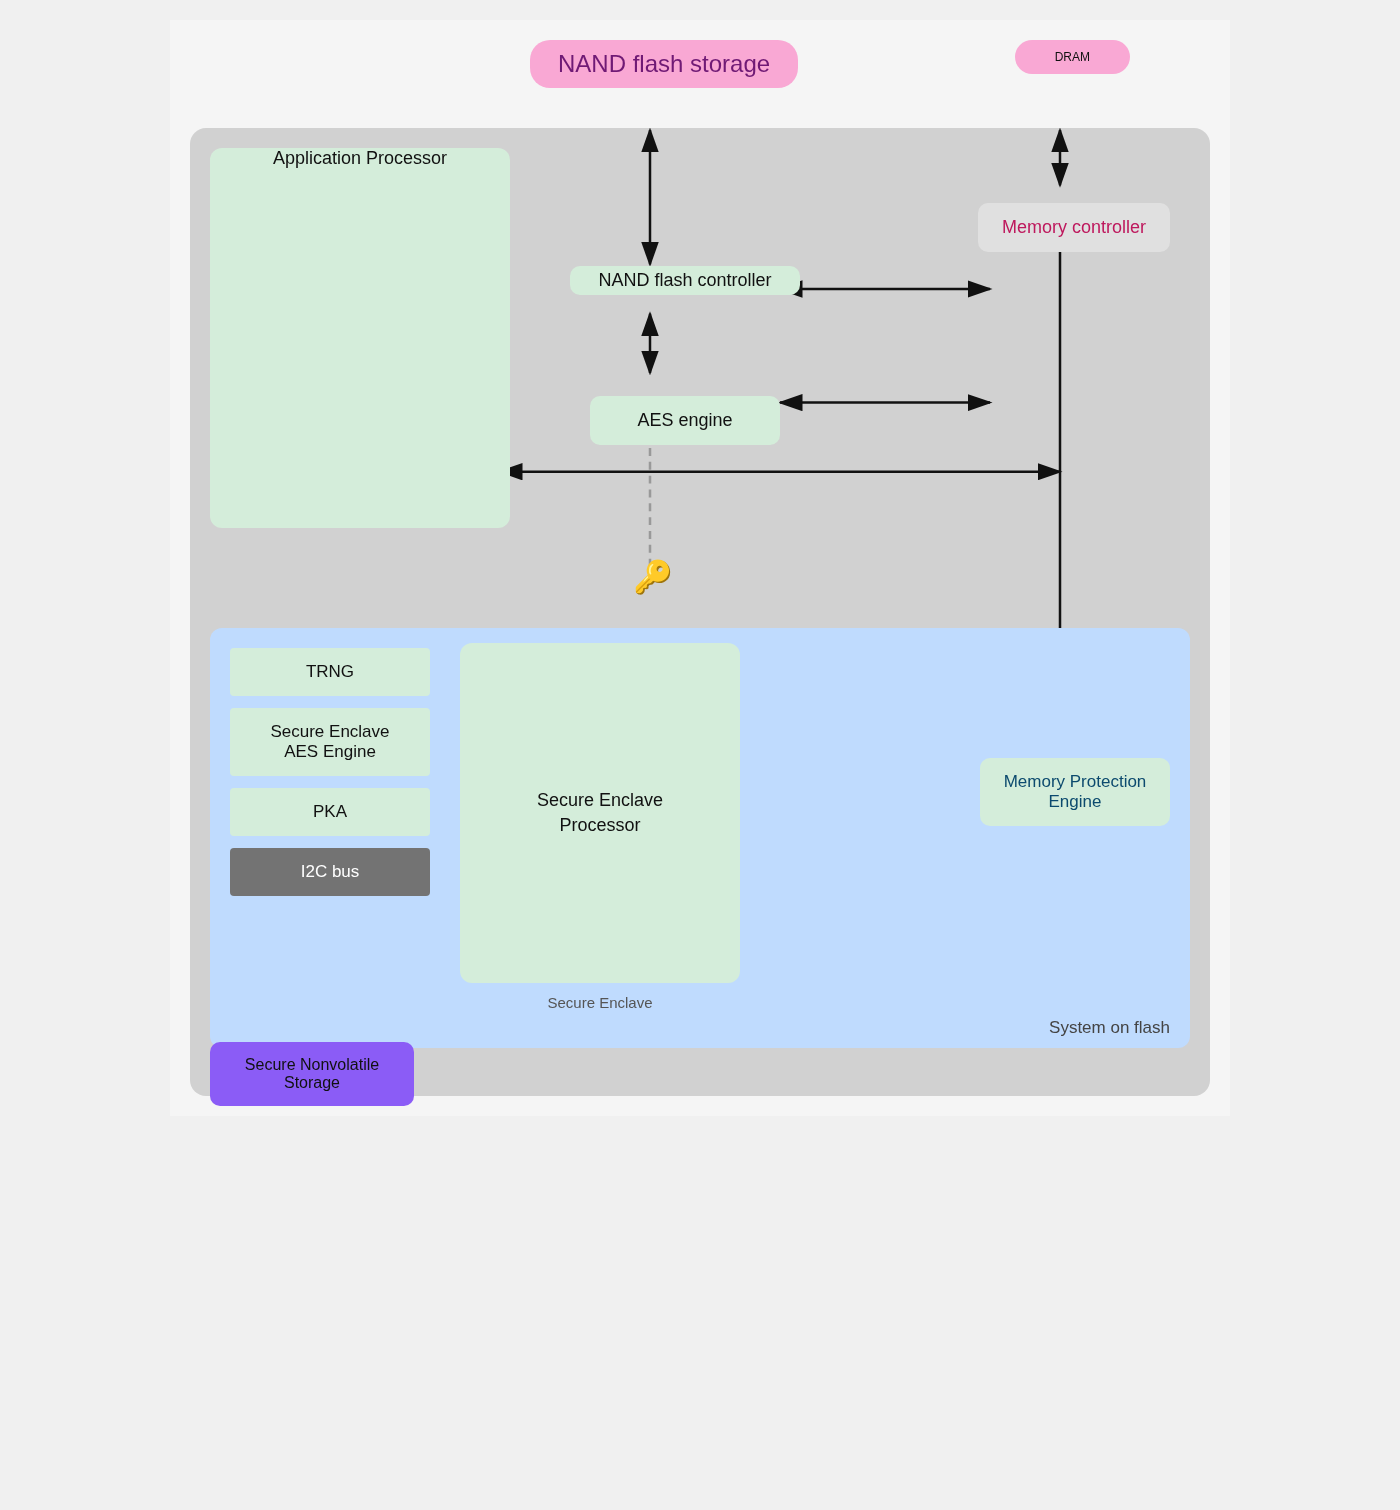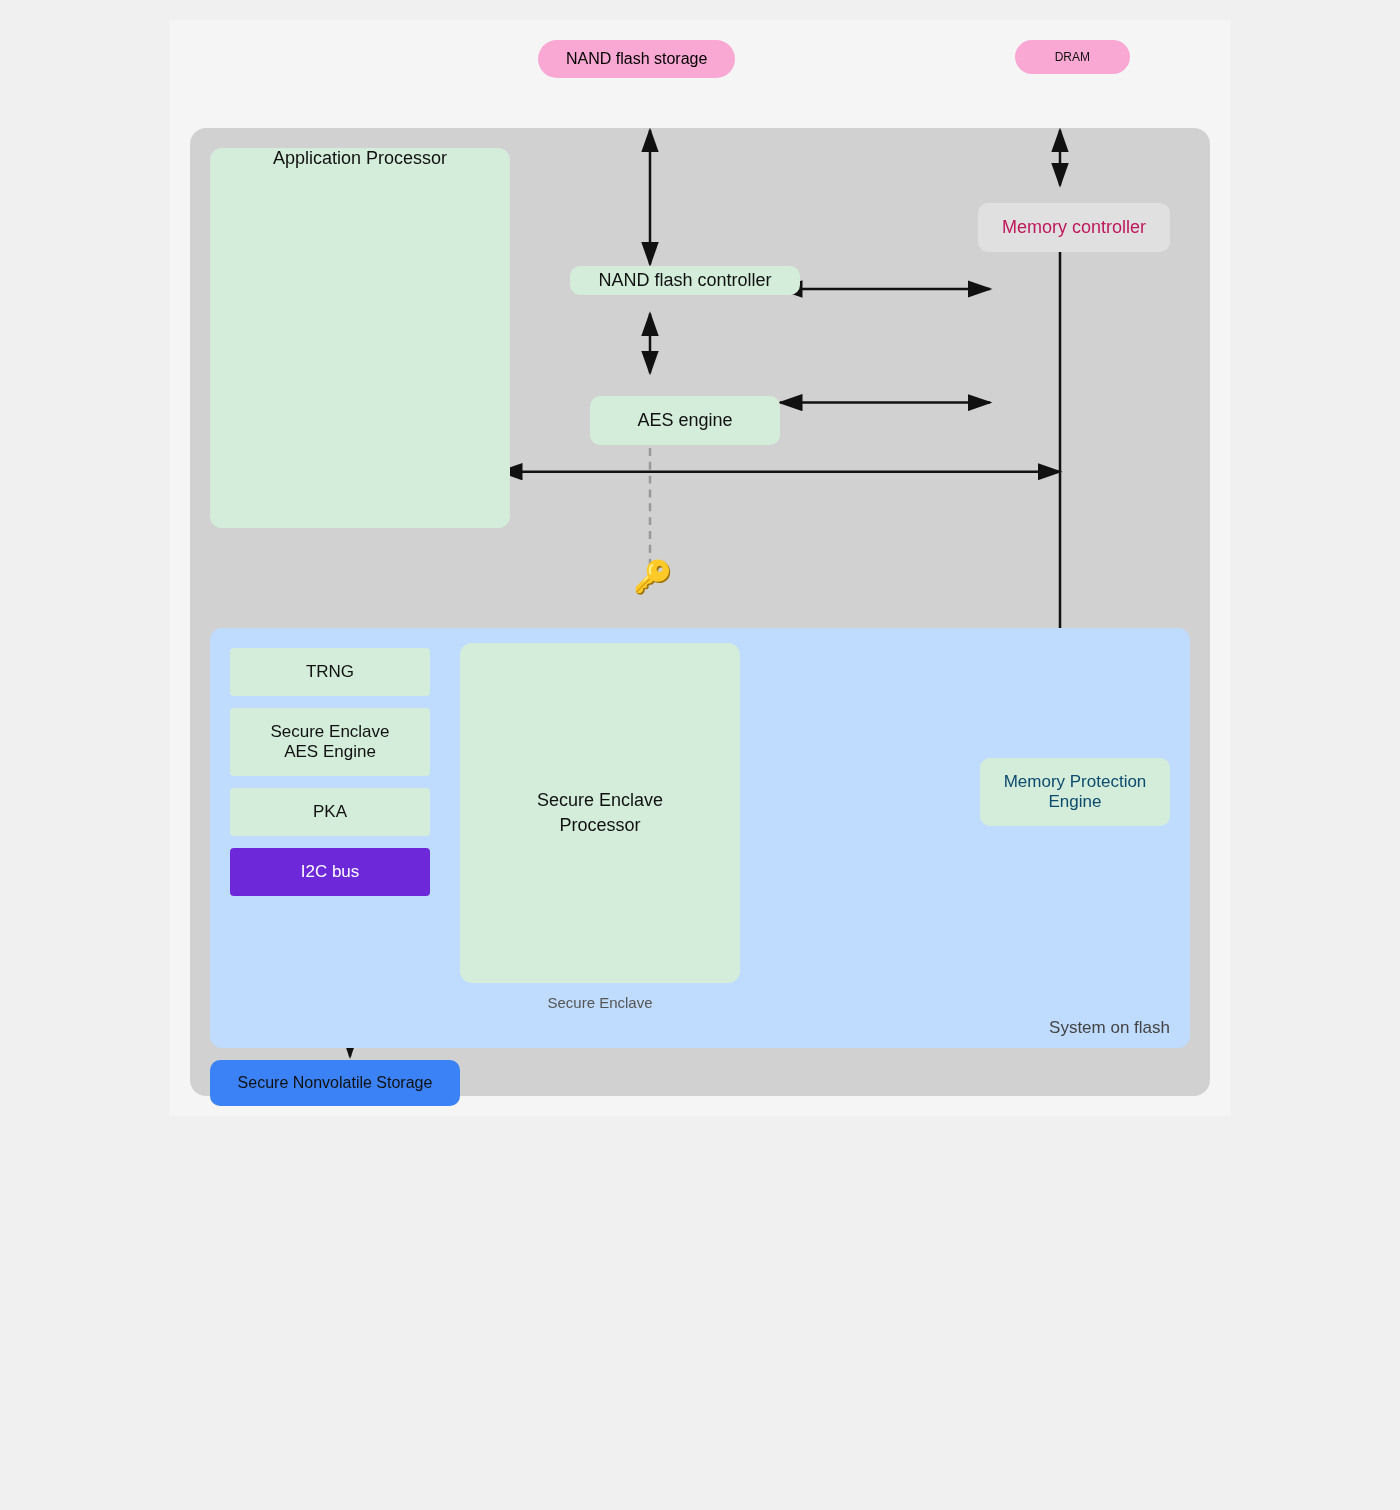--- a/index.html
+++ b/index.html
@@ -65,21 +65,21 @@
     .soc-component {
       background: #d4edda;
       border-radius: 4px;
       padding: 14px 10px;
       font-size: 17px;
       color: #111;
       text-align: center;
     }
 
     .soc-component.i2c {
-      background: #6d28d9;
+      background: #737373;
       color: #fff;
     }
 
     
     .mpe-box {
       position: absolute;
       right: 20px;
       top: 130px;
       width: 190px;
       background: #d4edda;
@@ -100,21 +100,21 @@
       pointer-events: none;
       overflow: visible;
     }
   </style>
 </head>
 <body>
 
 <div class="diagram-container">
 
   <div style="position: relative; height: 80px; margin-bottom: 8px;">
-    <div style="position:absolute; left: 348px; top: 0; background: #f9a8d4; border-radius:20px; padding:10px 28px; font-size:16px; color:#000000;">
+    <div style="position:absolute; left: 340px; top: 0; background: #f9a8d4; border-radius:20px; padding:10px 28px; font-size:24px; color:#701a75;">
       <span>NAND flash storage</span>
     </div>
     <div style="position:absolute; right: 80px; top: 0; background: #f9a8d4; border-radius:20px; padding:10px 40px; font-size:12px; color:#111;">
       <span>DRAM</span>
     </div>
   </div>
 
   <div class="main-box" style="position:relative; padding-bottom:40px;">
 
     <svg class="arrows-svg" viewBox="0 0 1020 980" preserveAspectRatio="none" style="position:absolute;top:0;left:0;width:100%;height:100%;pointer-events:none;overflow:visible;">
@@ -224,17 +224,17 @@
         Memory Protection<br>Engine
       </div>
 
     </div>
 
     <div style="margin-top:8px; text-align:right; padding-right:22px; font-size:16px; color:#444;">
     </div>
 
   </div>
 
-  <div style="position:absolute; left:40px; bottom:10px; width:250px; background:#3b82f6; border-radius:10px; padding:14px 12px; font-size:16px; color:#111; text-align:center;">
+  <div style="position:absolute; left:40px; bottom:10px; width:204px; background:#8b5cf6; border-radius:10px; padding:14px 12px; font-size:16px; color:#111; text-align:center;">
     <span>Secure Nonvolatile Storage</span>
   </div>
 
 </div>
 
 </body></html>

